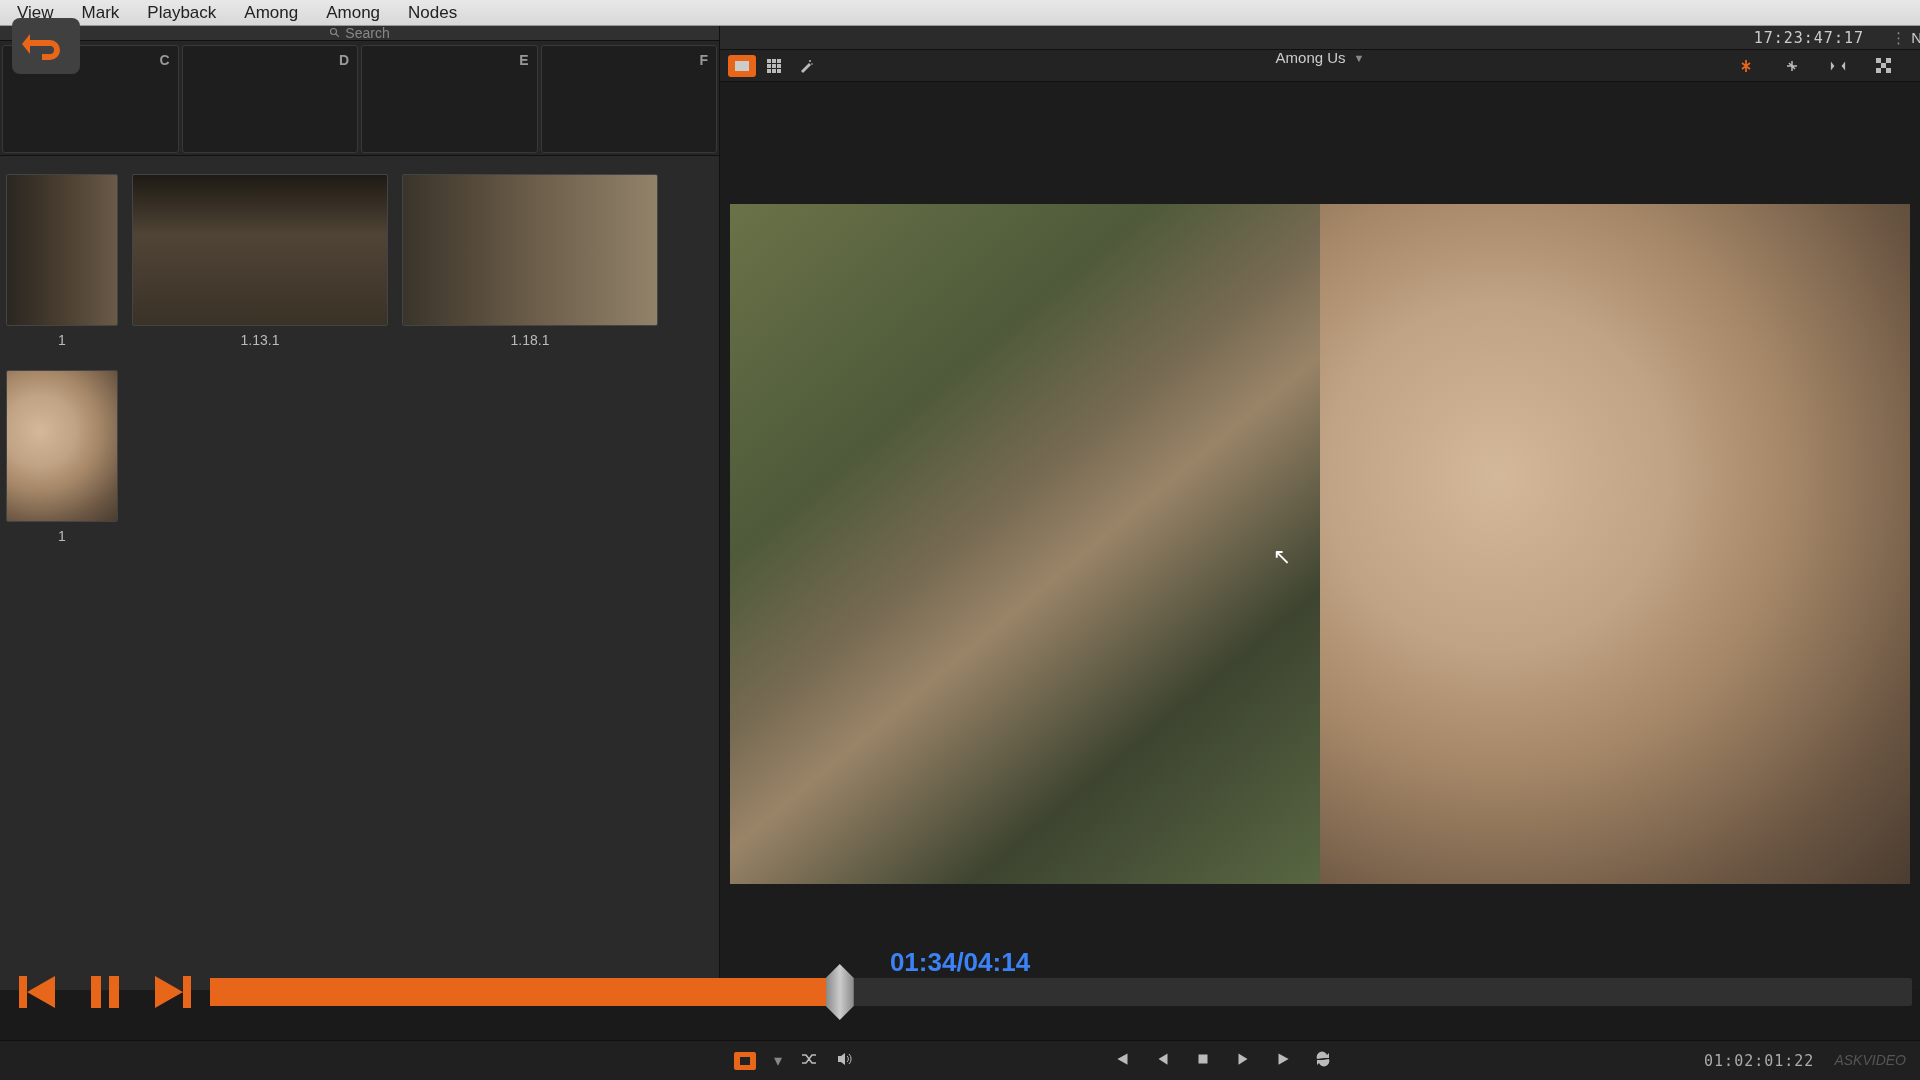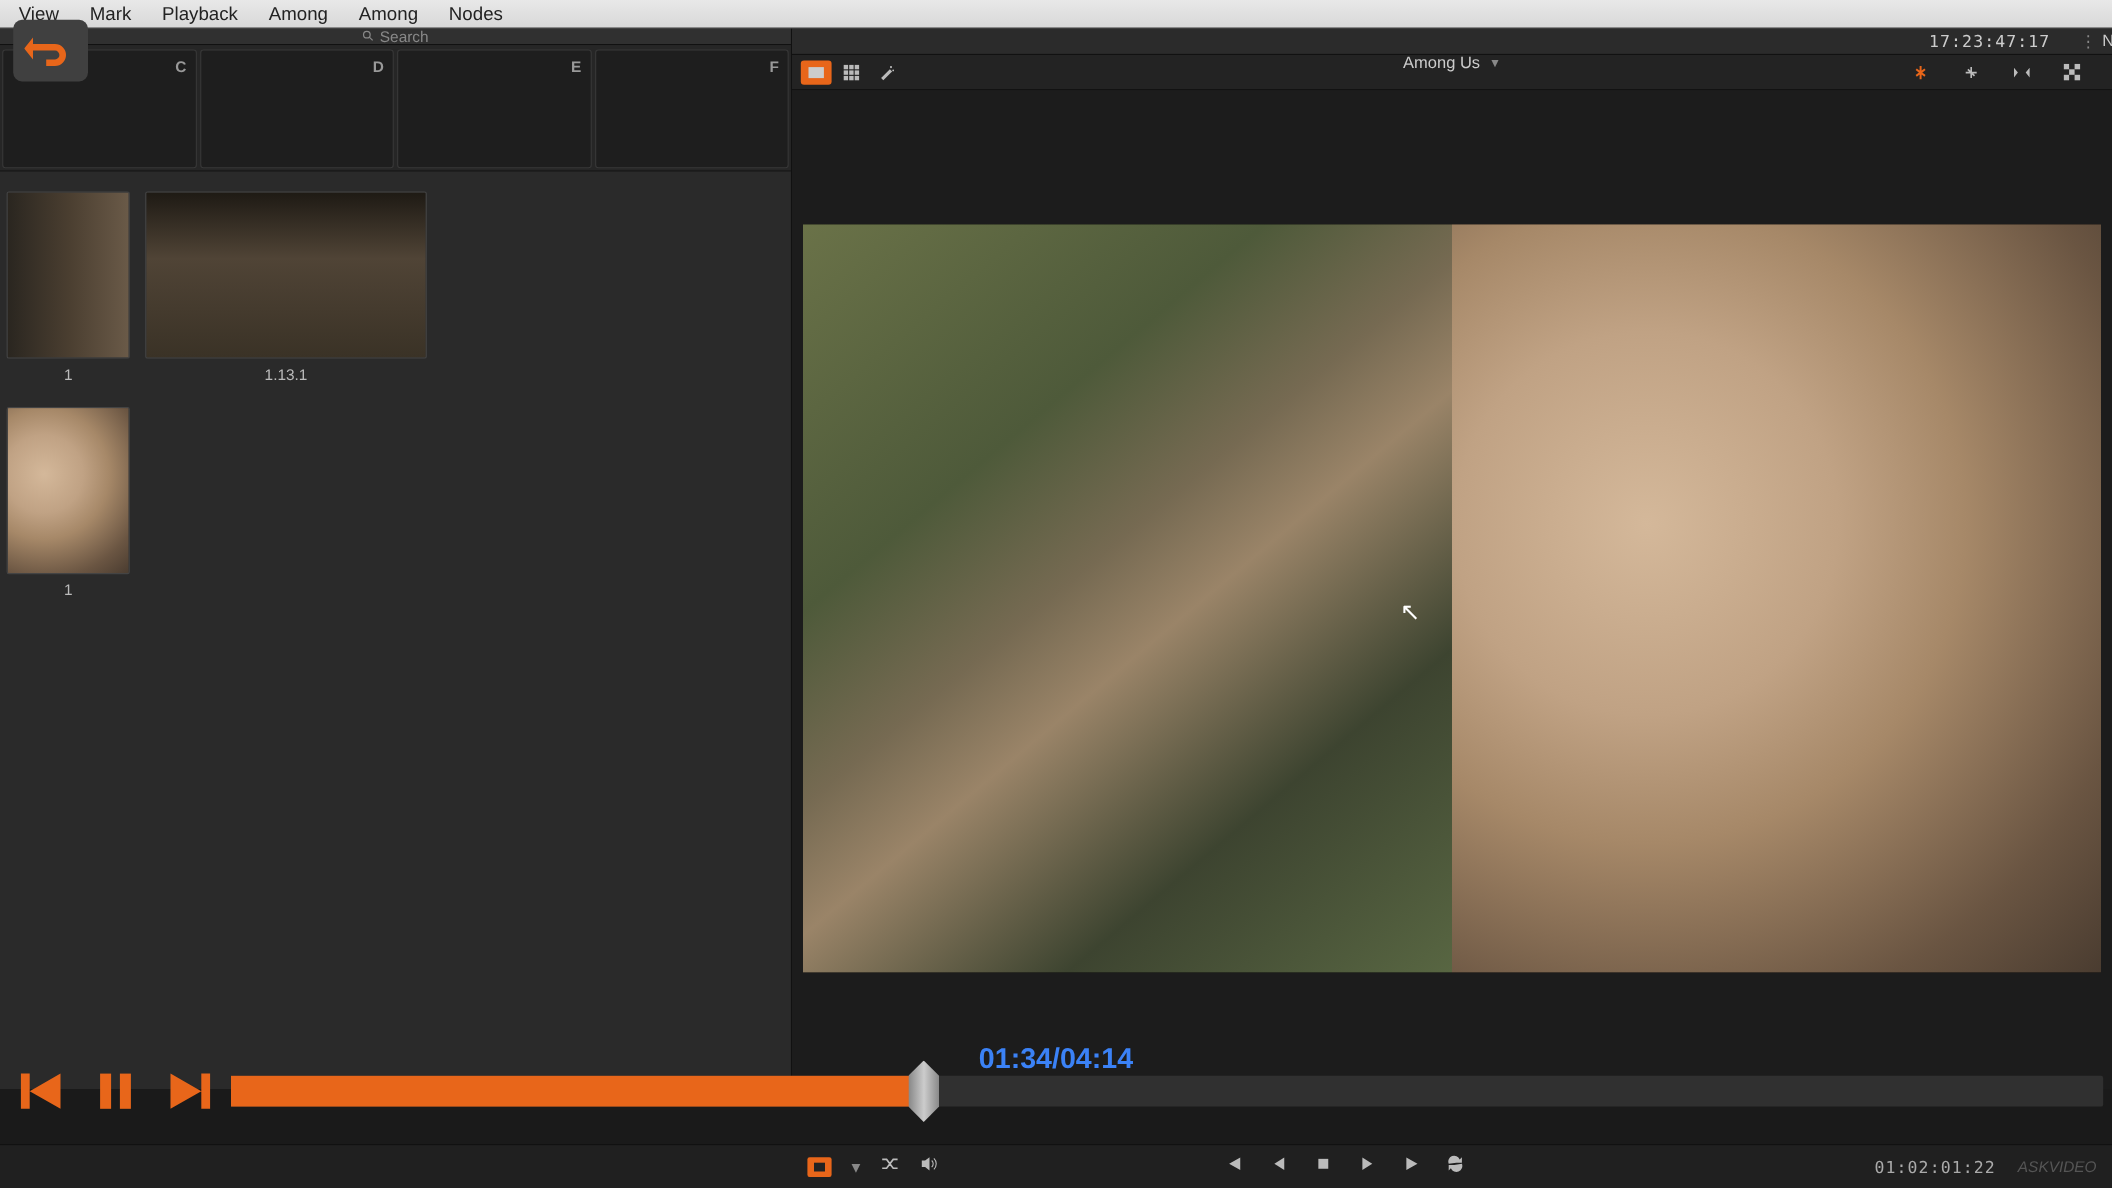--- a/index.html
+++ b/index.html
@@ -131,20 +131,24 @@
     </div>
     <div class="clips-area">
       <div class="clip-row">
         <div class="clip">
             <div class="clip-thumb narrow scene-bus"></div>
             <div class="clip-label">1</div>
           </div>
         <div class="clip">
             <div class="clip-thumb scene-hat"></div>
             <div class="clip-label">1.13.1</div>
+          </div>
+        <div class="clip">
+            <div class="clip-thumb scene-profile"></div>
+            <div class="clip-label">1.18.1</div>
           </div>
       </div>
       <div class="clip-row">
         <div class="clip">
             <div class="clip-thumb narrow scene-face"></div>
             <div class="clip-label">1</div>
           </div>
       </div>
     </div>
   </div>

